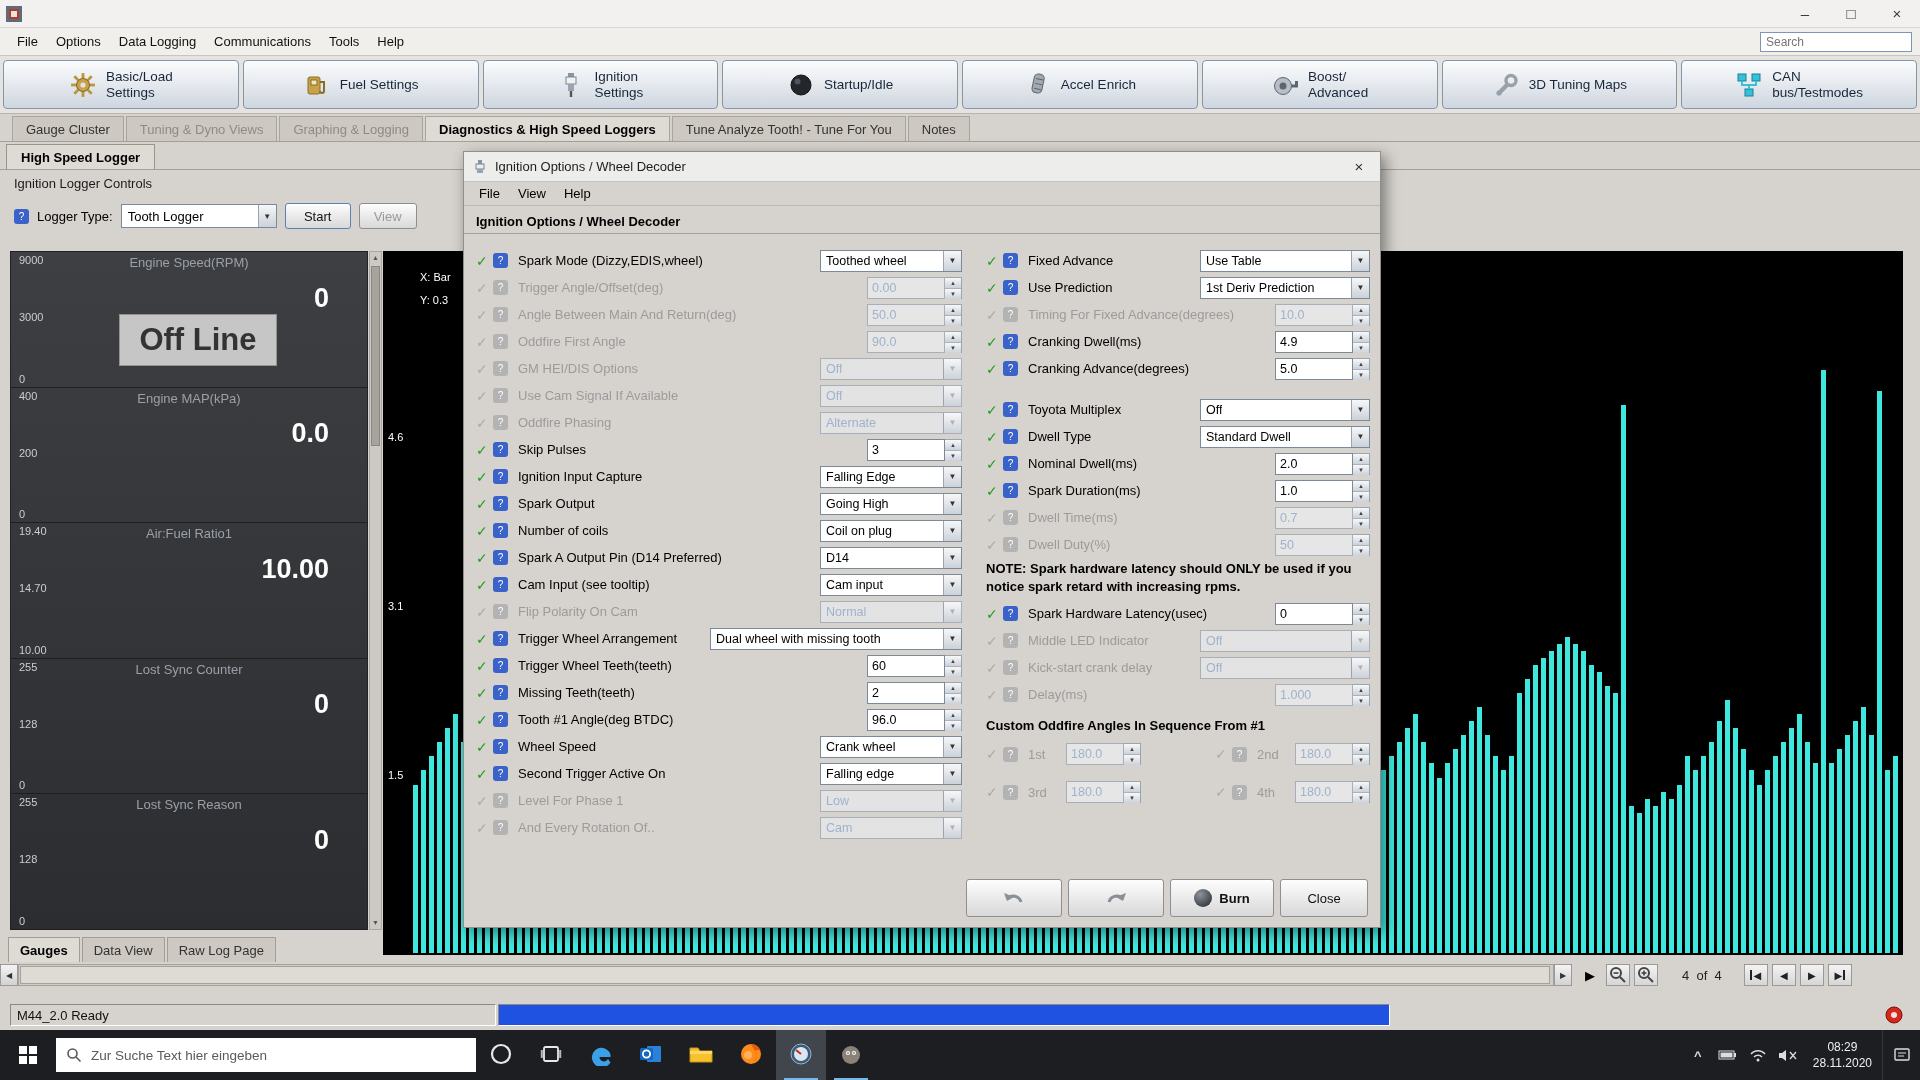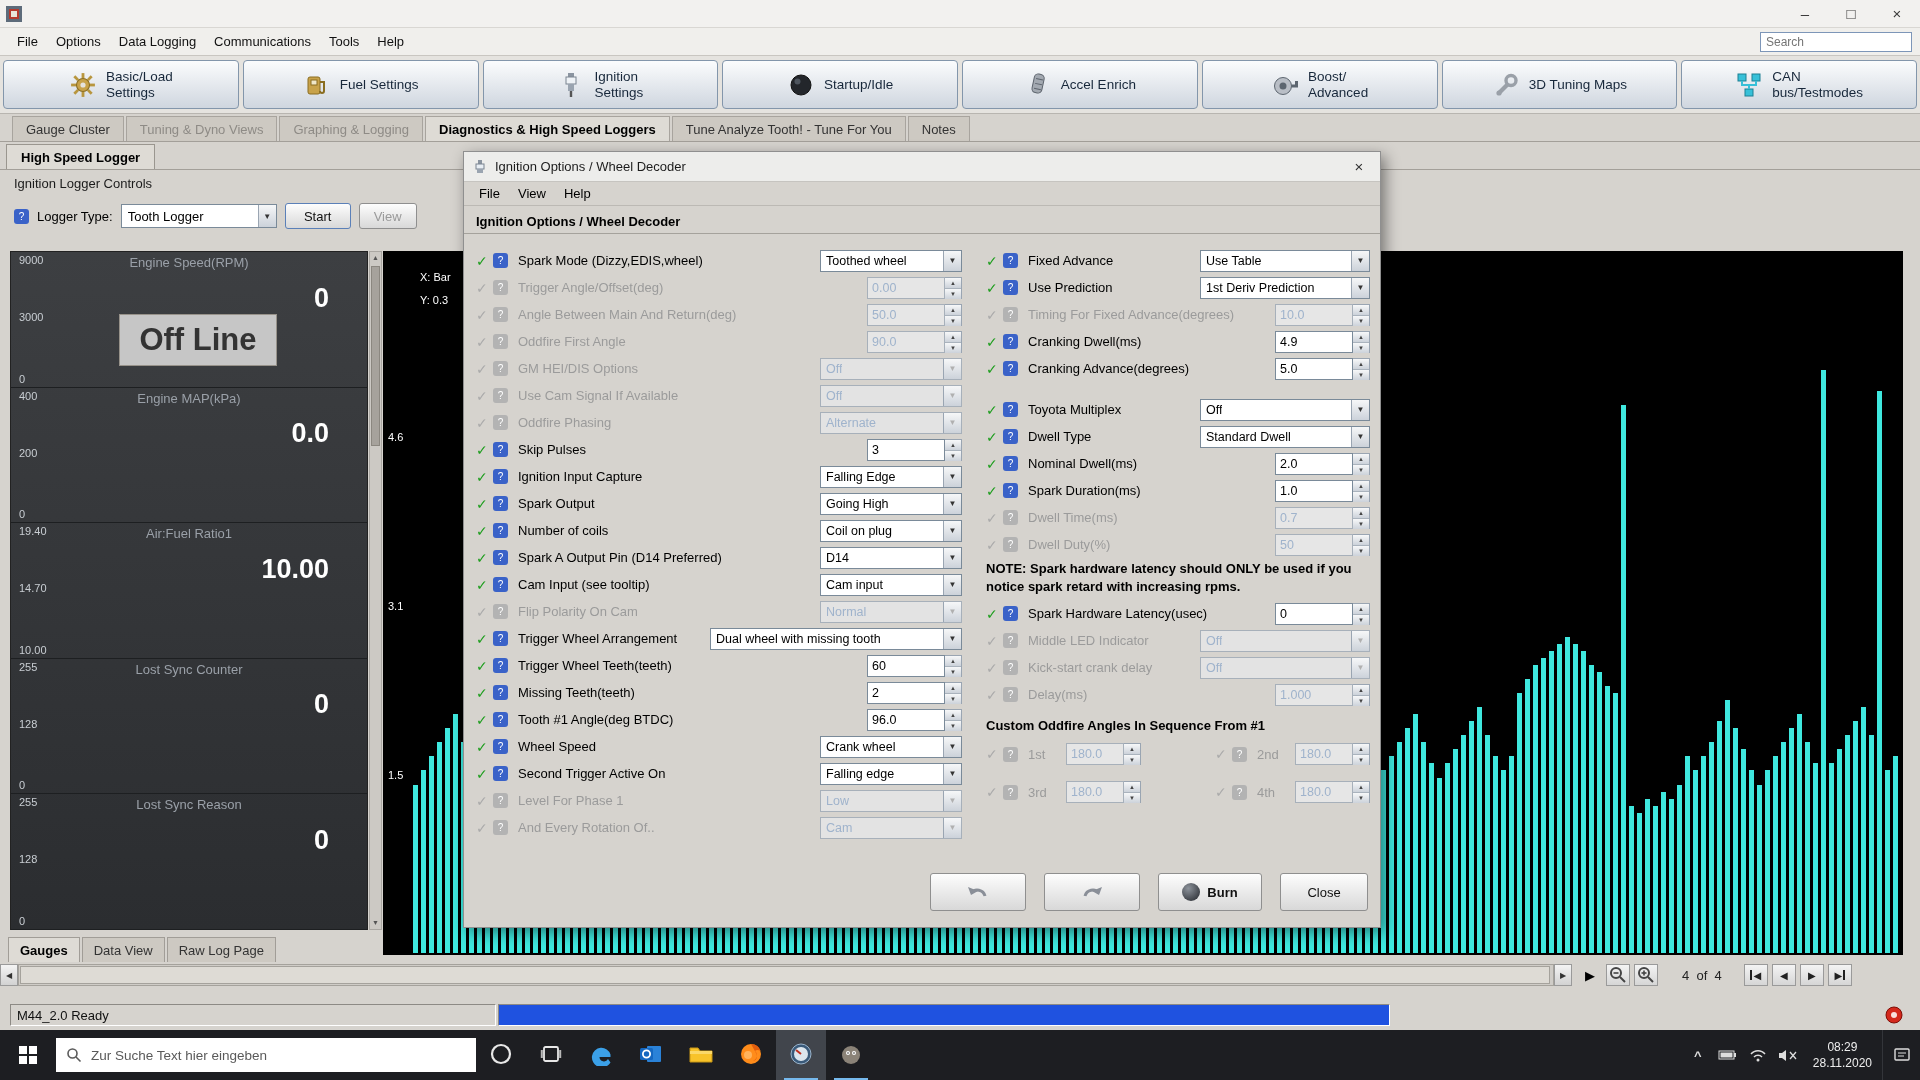--- a/index.html
+++ b/index.html
@@ -100,21 +100,21 @@
 .sb{flex:1;background:linear-gradient(#f7f8f9,#ccd2da);font-size:6px;color:#444;text-align:center;line-height:10px;border-bottom:1px solid #aab3bd}
 .sb:last-child{border-bottom:none}
 .spacer14{height:14px}.spacer6{height:6px}
 #dlg-note{font-weight:bold;color:#000;line-height:1.4;margin:2px 0 4px;font-size:13px}
 #dlg-odd-header{font-weight:bold;color:#000;margin:4px 0 6px}
 .oddrow{height:30px;display:flex;align-items:center;margin-bottom:8px}
 .odd-label{width:38px;color:#9b9b9b}
 .oddrow .spin .val{width:58px}
 .oddgroup{display:flex;align-items:center}
 .oddgroup.right{margin-left:auto}
-#dlg-buttons{position:absolute;right:12px;bottom:16px;display:flex;gap:18px}
+#dlg-buttons{position:absolute;right:12px;bottom:10px;display:flex;gap:6px}
 #dlg-buttons .btn{height:38px}
 #undo-btn,#redo-btn{width:96px}
 #burn-btn{width:104px;font-weight:bold}
 #close-btn{width:88px}
 .burn-icon{width:18px;height:18px;border-radius:50%;background:radial-gradient(circle at 35% 30%,#8d939b,#202329);flex:0 0 auto}
 
 
 #hscroll{position:absolute;left:0;top:962px;width:1920px;height:26px;background:#d6d3ce;display:flex;align-items:center}
 .scrbtn{width:18px;height:22px;background:linear-gradient(#f4f4f4,#d2d2d2);border:1px solid #9a9a9a;font-size:8px;color:#333;display:flex;align-items:center;justify-content:center}
 #hs-track{width:1536px;height:22px;background:#cfccc7;border:1px solid #a5a29c;position:relative}

